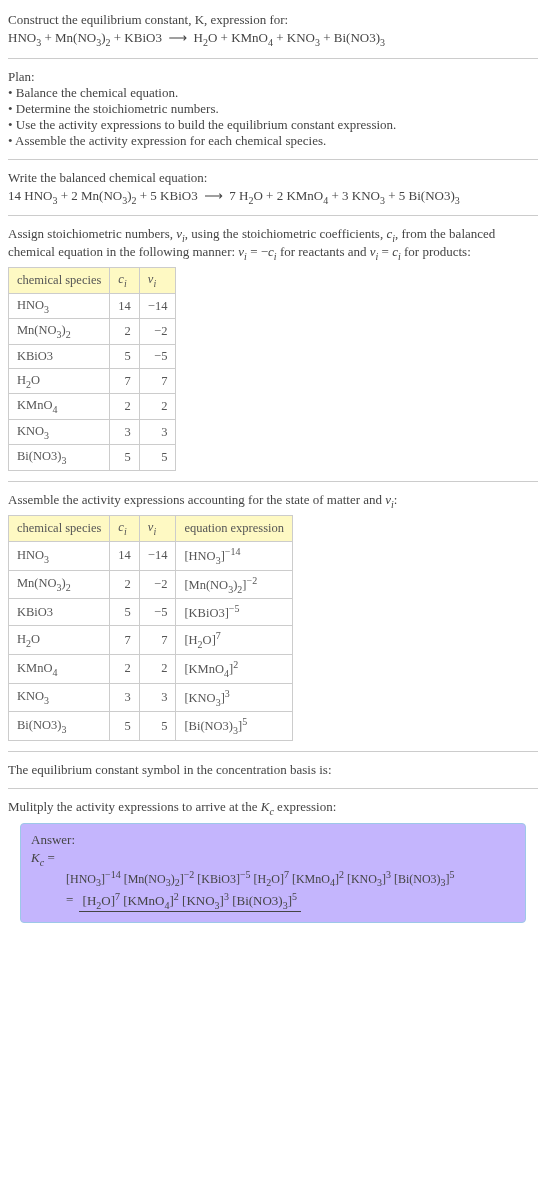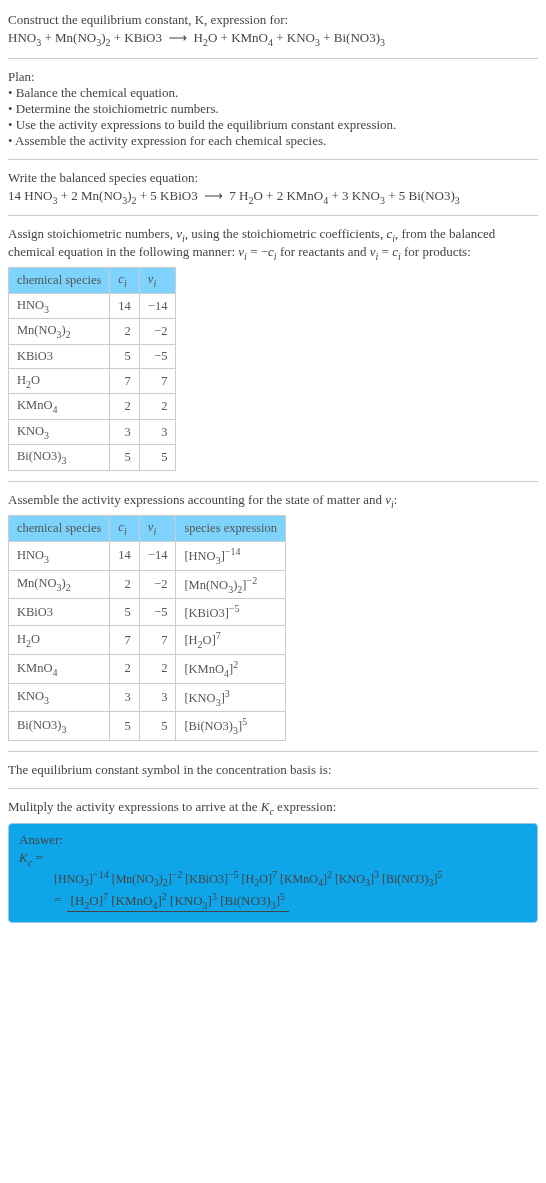--- a/index.html
+++ b/index.html
@@ -32,29 +32,29 @@
   }
   th, td {
     border: 1px solid #ccc;
     padding: 4px 8px;
     font-size: 12.5px;
     text-align: left;
     color: #555;
   }
   th {
     font-weight: normal;
-    background: #7dd3fc;
+    background: #fef9c3;
   }
   .num { text-align: right; }
   .answer-box {
     border: 1px solid #9dc8e8;
-    background: #0ea5e9;
+    background: #c4b5fd;
     border-radius: 4px;
     padding: 8px 10px;
-    margin: 6px 0;
+    margin: 6px 12px;
   }
   .frac {
     display: inline-block;
     text-align: center;
     vertical-align: middle;
     margin: 0 2px;
   }
   .frac .top {
     display: block;
     border-bottom: 1px solid #444;
@@ -87,21 +87,21 @@
   <div>Plan:</div>
   <div>• Balance the chemical equation.</div>
   <div>• Determine the stoichiometric numbers.</div>
   <div>• Use the activity expressions to build the equilibrium constant expression.</div>
   <div>• Assemble the activity expression for each chemical species.</div>
 </div>
 
 <hr>
 
 <div class="section">
-  <div>Write the balanced species equation:</div>
+  <div>Write the balanced chemical equation:</div>
   <div class="eq">
     14 HNO<sub>3</sub> + 2 Mn(NO<sub>3</sub>)<sub>2</sub> + 5 KBiO3 &nbsp;⟶&nbsp; 7 H<sub>2</sub>O + 2 KMnO<sub>4</sub> + 3 KNO<sub>3</sub> + 5 Bi(NO3)<sub>3</sub>
   </div>
 </div>
 
 <hr>
 
 <div class="section">
   <div>
     Assign stoichiometric numbers, <span class="math-i">ν<sub>i</sub></span>, using the stoichiometric coefficients, <span class="math-i">c<sub>i</sub></span>, from the balanced chemical equation in the following manner: <span class="math-i">ν<sub>i</sub></span> = −<span class="math-i">c<sub>i</sub></span> for reactants and <span class="math-i">ν<sub>i</sub></span> = <span class="math-i">c<sub>i</sub></span> for products:
@@ -157,21 +157,21 @@
 <div class="section">
   <div>
     Assemble the activity expressions accounting for the state of matter and <span class="math-i">ν<sub>i</sub></span>:
   </div>
   <table>
     <tbody>
         <tr>
       <th>chemical species</th>
       <th><span class="math-i">c<sub>i</sub></span></th>
       <th><span class="math-i">ν<sub>i</sub></span></th>
-      <th>species expression</th>
+      <th>equation expression</th>
     </tr>
     <tr>
           <td>HNO<sub>3</sub></td>
           <td class="num">14</td>
           <td class="num">−14</td>
           <td>[HNO<sub>3</sub>]<sup>−14</sup></td>
         </tr>
     <tr>
           <td>Mn(NO<sub>3</sub>)<sub>2</sub></td>
           <td class="num">2</td>

